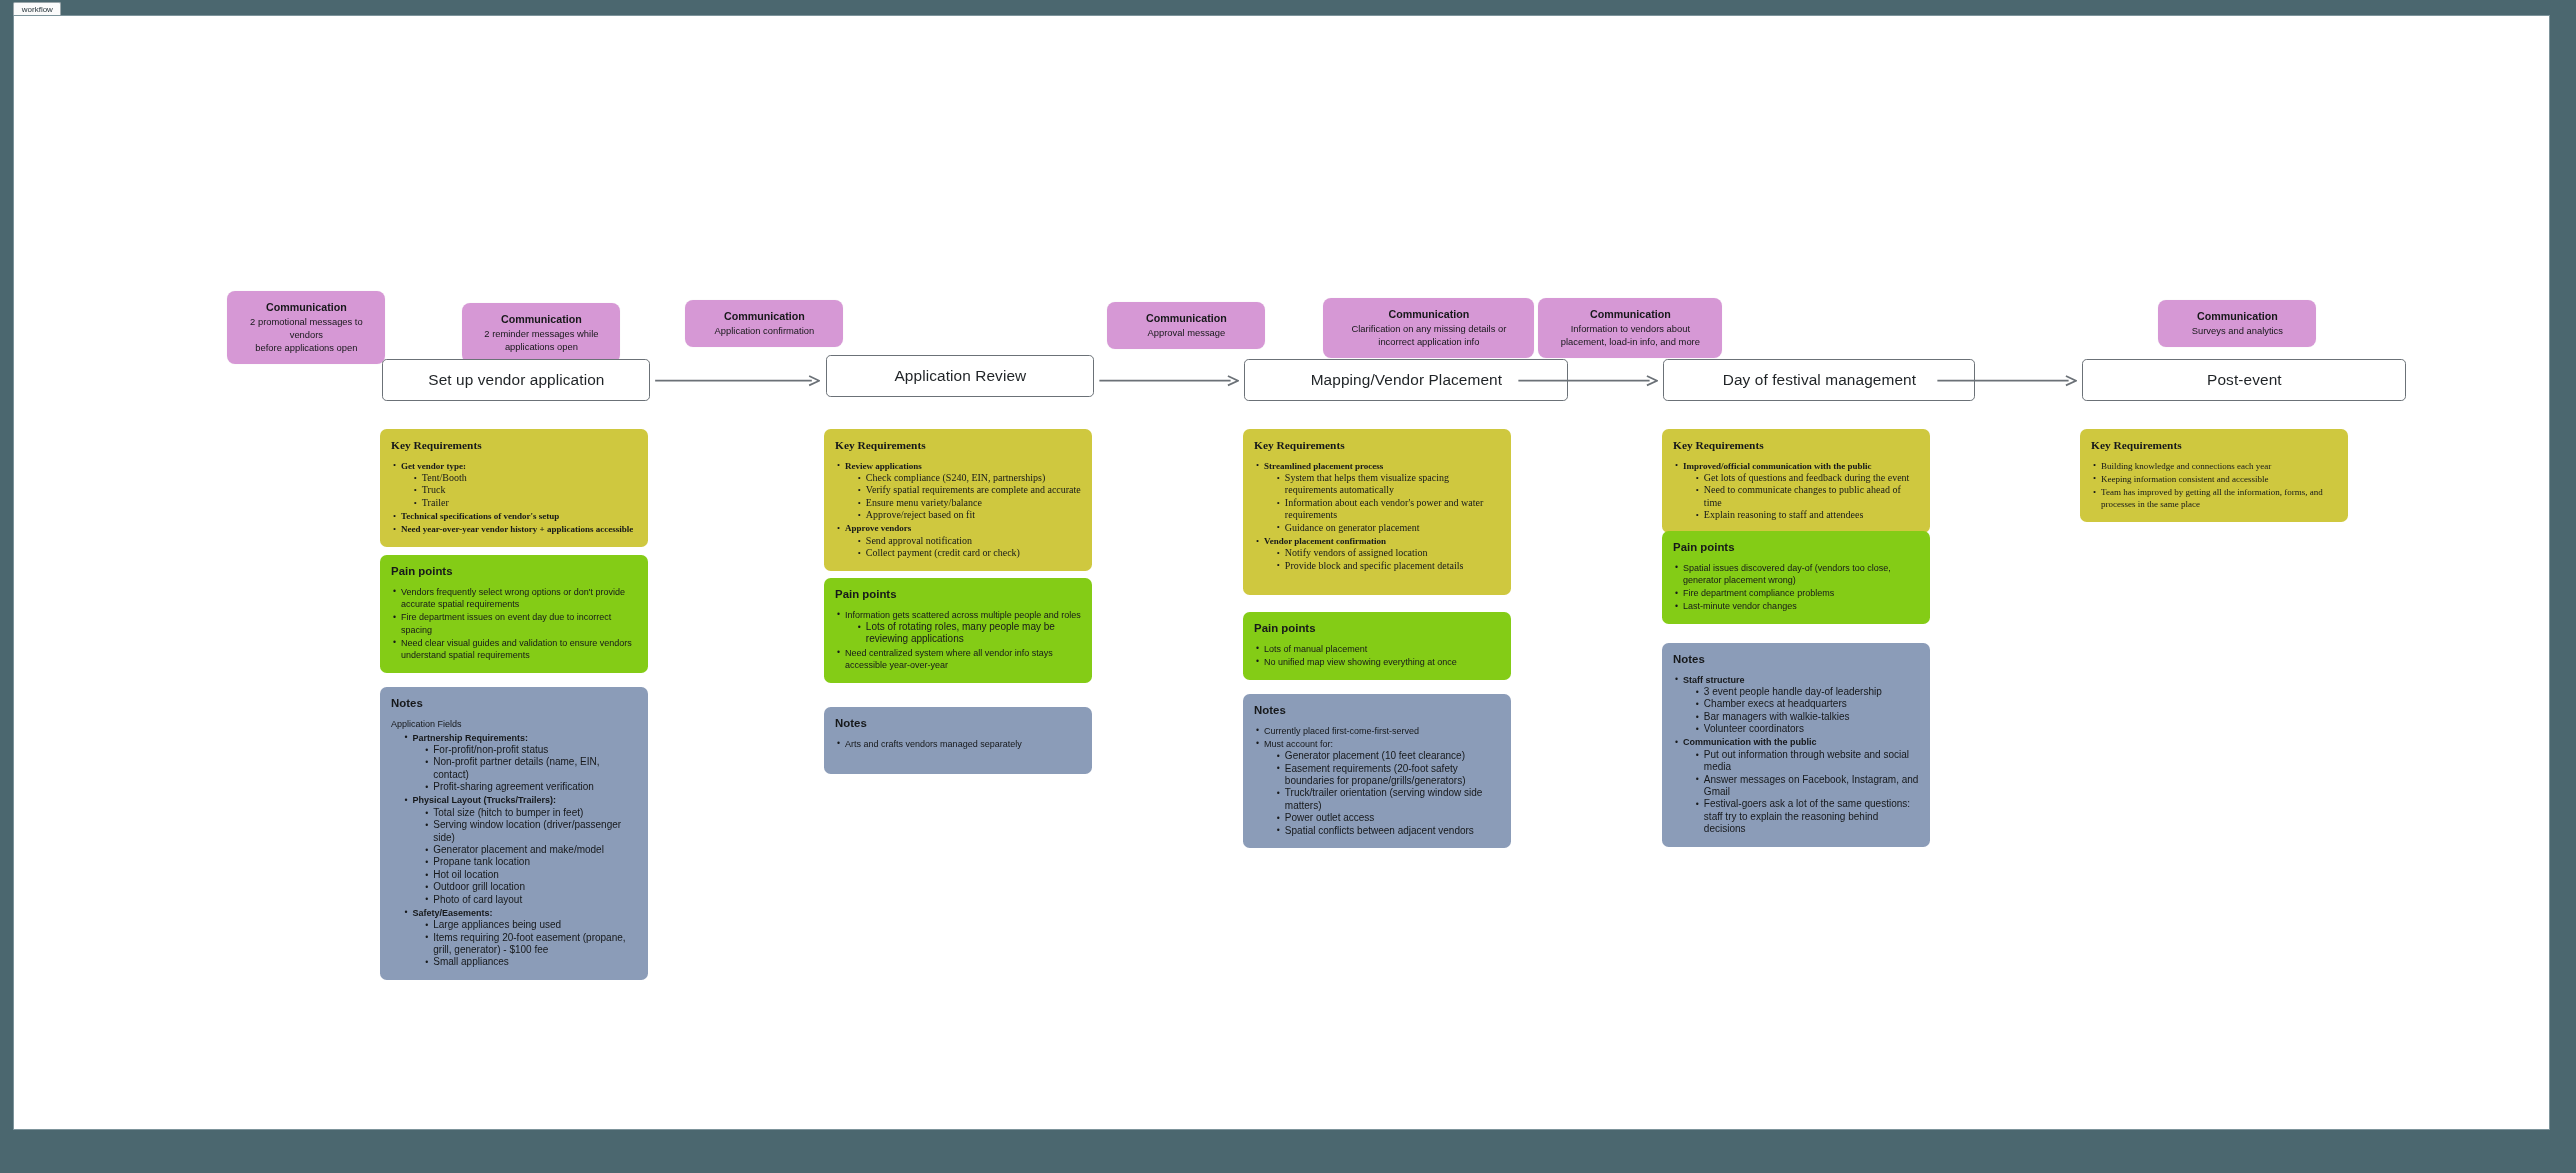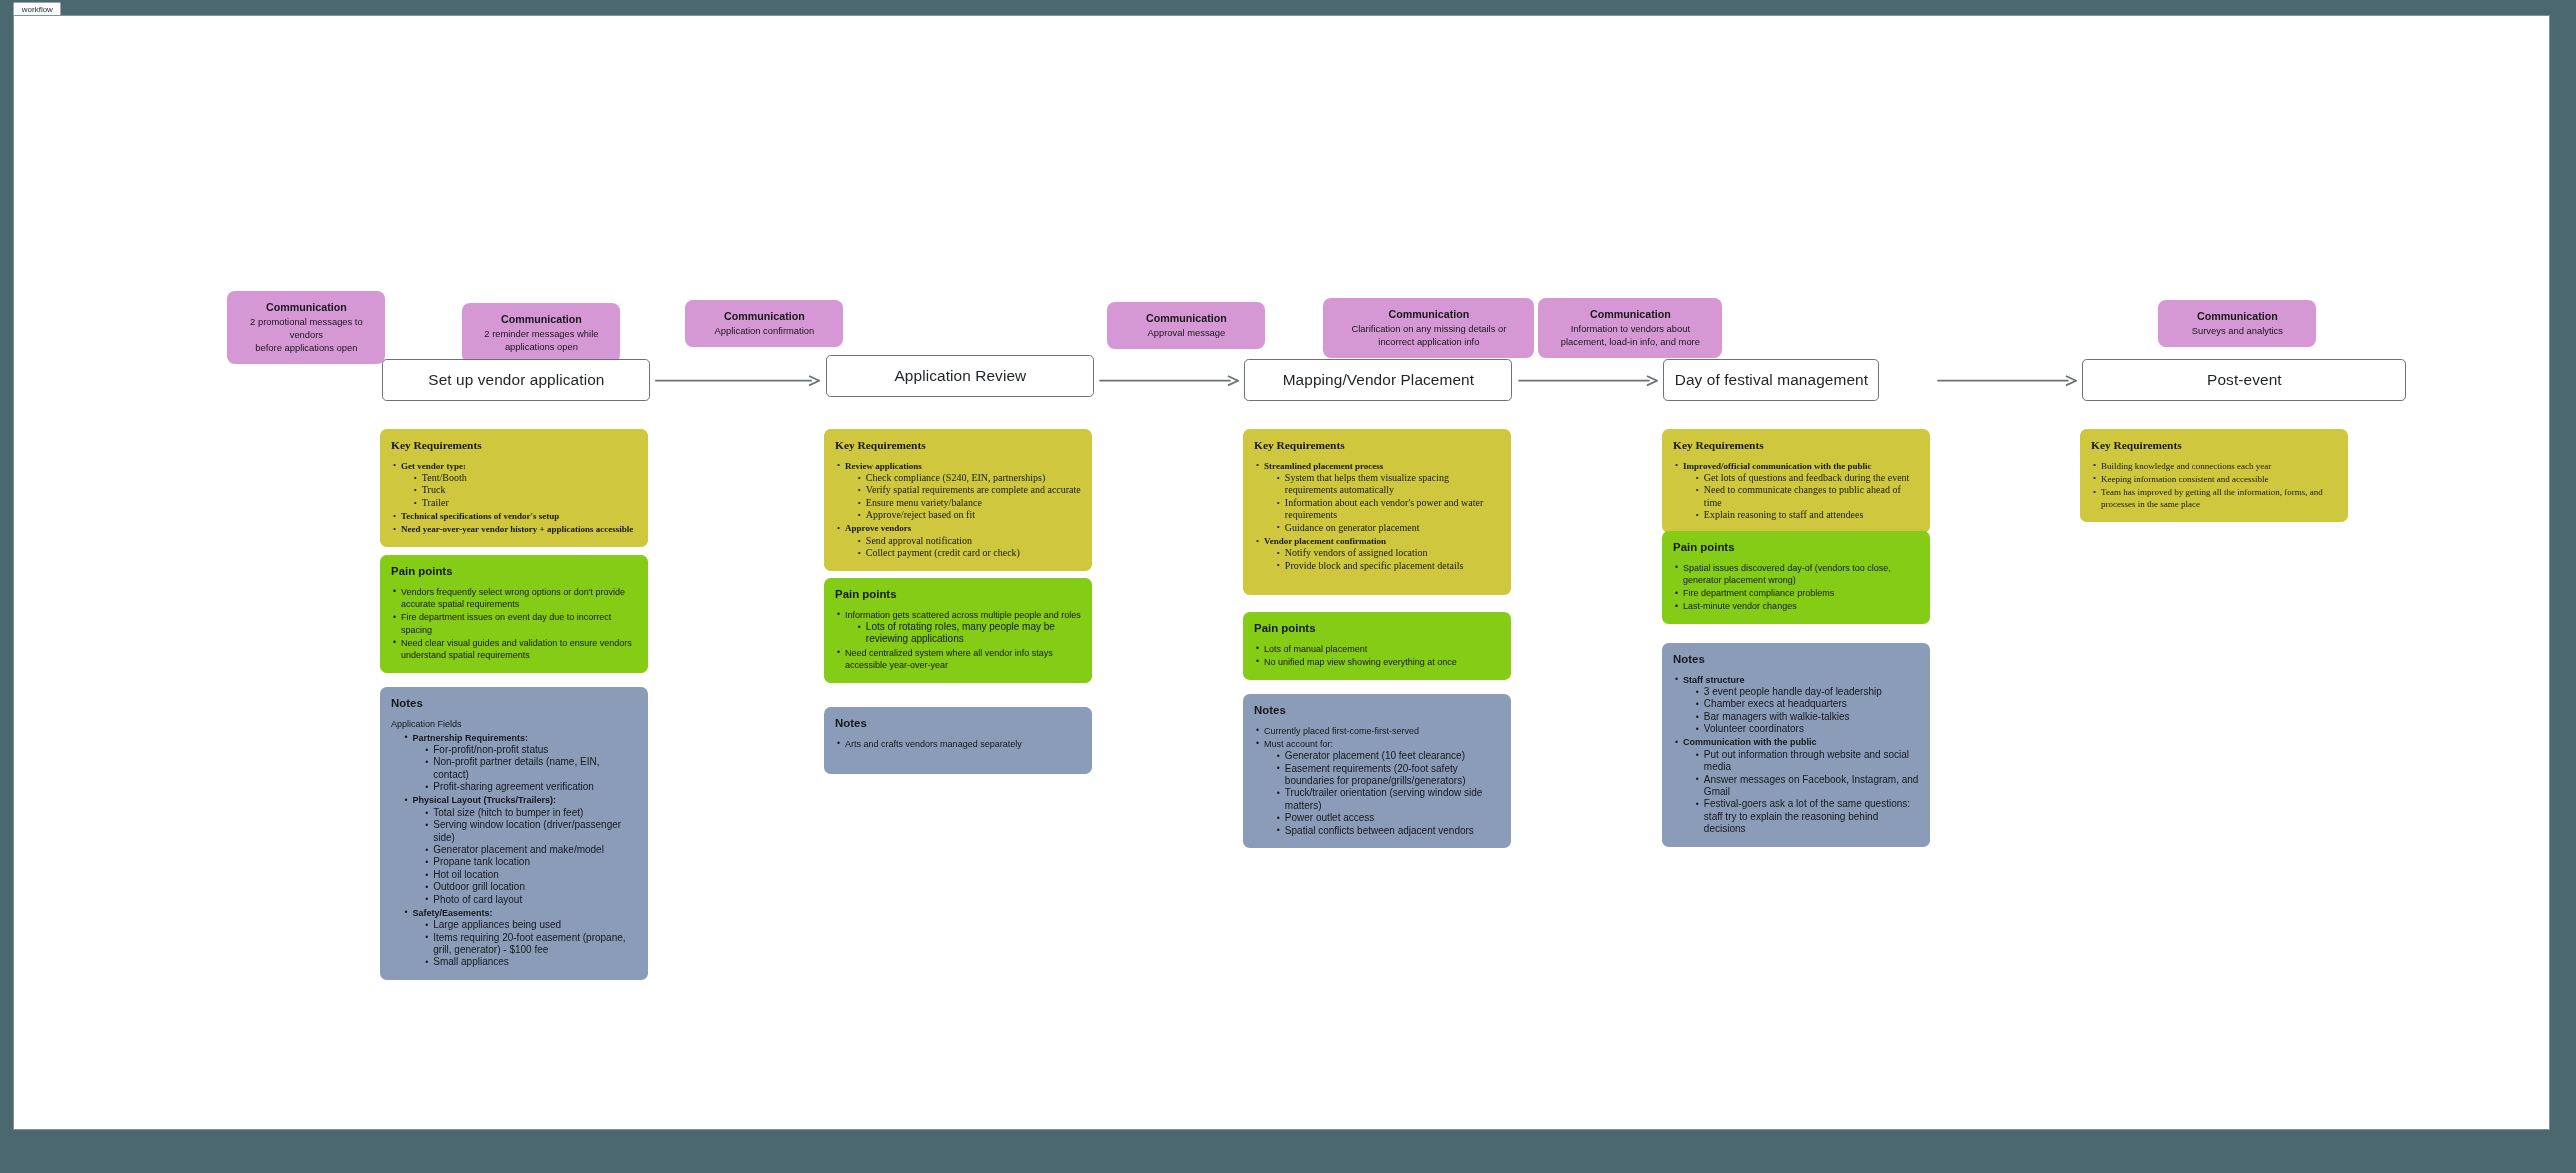--- a/index.html
+++ b/index.html
@@ -172,24 +172,24 @@
         <div class="comm" style="left: 2144px; top: 284px; width: 158px;">
           <div class="comm-title">Communication</div>
           <div class="comm-sub">Surveys and analytics</div>
         </div>
         <div class="stage" style="left: 368px; top: 343px; width: 268px;">
           <span>Set up vendor application</span>
         </div>
         <div class="stage" style="left: 812px; top: 339px; width: 268px;">
           <span>Application Review</span>
         </div>
-        <div class="stage" style="left: 1230px; top: 343px; width: 268px;">
+        <div class="stage" style="left: 1230px; top: 343px; width: 324px;">
           <span>Mapping/Vendor Placement</span>
         </div>
-        <div class="stage" style="left: 1649px; top: 343px; width: 216px;">
+        <div class="stage" style="left: 1649px; top: 343px; width: 312px;">
           <span>Day of festival management</span>
         </div>
         <div class="stage" style="left: 2068px; top: 343px; width: 324px;">
           <span>Post-event</span>
         </div>
         <div class="arrow" style="left: 641px; top: 358px; width: 165px;">
           <svg width="165" height="13.4" viewBox="0 0 246 20">
             <line x1="0" y1="10" x2="234" y2="10" stroke="#6b7177" stroke-width="2.5"></line>
             <polyline points="230,3 245,10 230,17" fill="none" stroke="#6b7177" stroke-width="2.5"></polyline>
           </svg>

